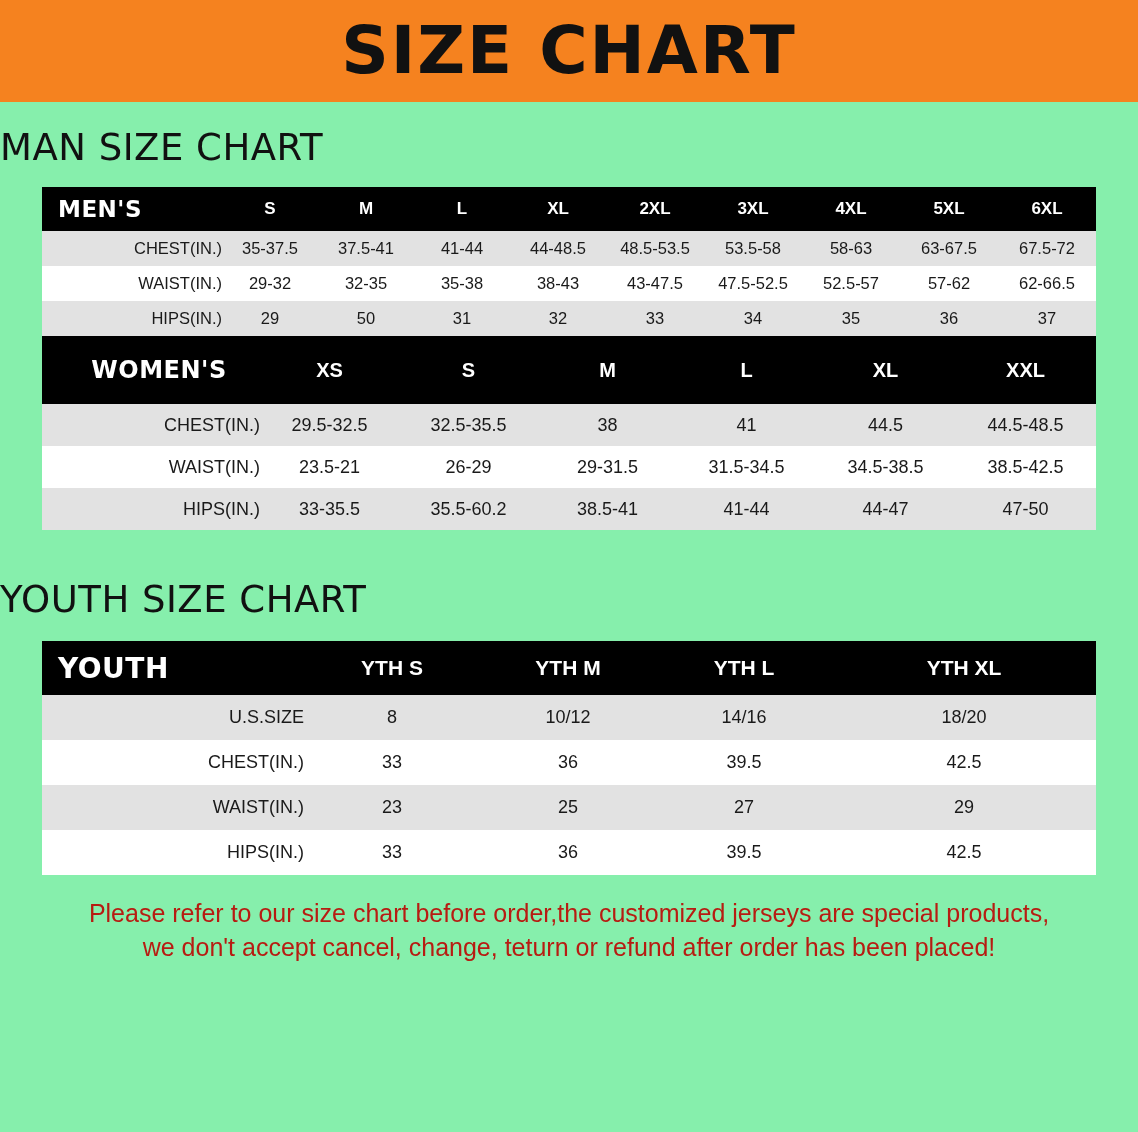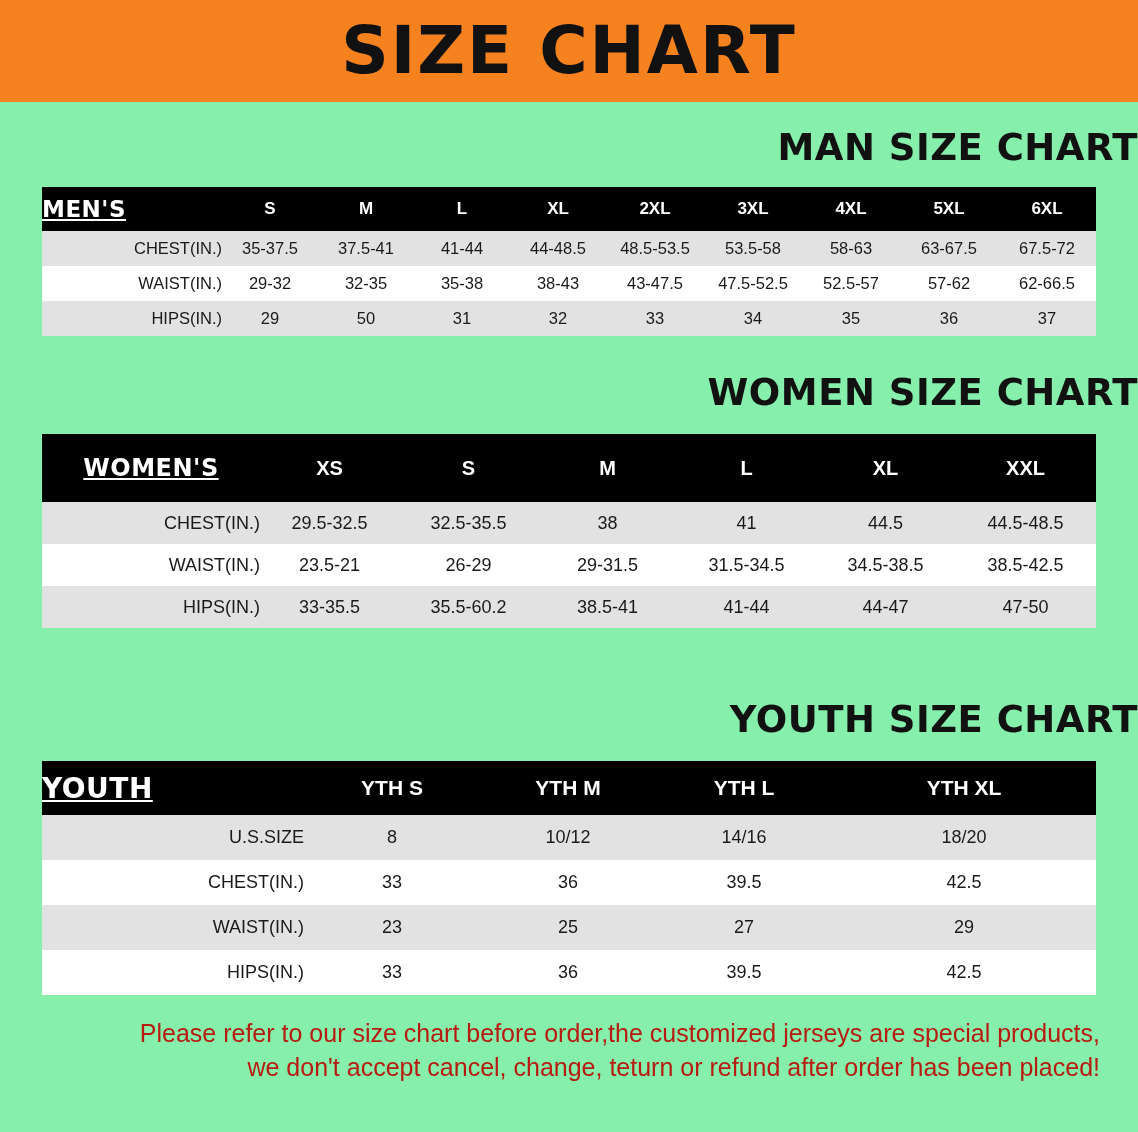--- a/index.html
+++ b/index.html
@@ -33,29 +33,29 @@
     font-weight: bold;
     font-size: 66px;
     letter-spacing: 2px;
     color: #111111;
     line-height: 1;
     text-align: center;
   }
 
   
   .section-title {
-    text-align: right;
+    text-align: left;
     font-family: "DejaVu Sans", sans-serif;
-    font-weight: bold;
+    font-weight: normal;
     color: #111111;
     letter-spacing: 0.5px;
   }
   .man-title { font-size: 37px; margin-top: 24px; margin-bottom: 18px; }
   .women-title { font-size: 37px; margin-top: 35px; margin-bottom: 20px; }
-  .youth-title { font-size: 37px; margin-top: 70px; margin-bottom: 20px; }
+  .youth-title { font-size: 37px; margin-top: 48px; margin-bottom: 20px; }
 
   
   .table-wrap {
     margin: 0 42px;
   }
   table.size-table {
     width: 1054px;
     border-collapse: collapse;
     table-layout: fixed;
   }
@@ -72,25 +72,24 @@
   table.size-table thead tr {
     background: #000000;
   }
   table.size-table thead th {
     color: #ffffff;
     font-weight: bold;
     height: 44px;
   }
   table.size-table thead th.row-label-head {
     text-align: left;
-    padding-left: 0;
+    padding-left: 16px;
     font-size: 22px;
     letter-spacing: 0.5px;
     font-family: "DejaVu Sans", sans-serif;
-    text-decoration: underline;
   }
   table.size-table tbody td {
     height: 35px;
   }
   table.size-table tbody td.row-label {
     text-align: right;
     font-size: 16.5px;
   }
   
   tbody tr.stripe-a { background: #e2e2e2; }
@@ -110,21 +109,21 @@
   #youth-table thead th.row-label-head { font-size: 28px; }
   #youth-table tbody td { height: 45px; font-size: 18px; }
 
   
   .note {
     margin: 22px 38px 0 38px;
     color: #b71c12;
     font-family: "Liberation Sans", sans-serif;
     font-size: 25px;
     line-height: 1.35;
-    text-align: right;
+    text-align: center;
   }
   .note-line { display: block; }
 </style>
 </head>
 <body>
 
 <div class="page">
 
   <div class="banner">
     <div class="banner-title">SIZE CHART</div>
@@ -193,21 +192,20 @@
           <td>33</td>
           <td>34</td>
           <td>35</td>
           <td>36</td>
           <td>37</td>
         </tr>
       </tbody>
     </table>
   </div>
 
-  <div class="section-title women-title">WOMEN SIZE CHART</div>
   <div class="table-wrap">
     <table class="size-table" id="women-table">
       <colgroup>
         <col style="width:218px">
         <col style="width:139px">
           <col style="width:139px">
           <col style="width:139px">
         <col style="width:139px">
           <col style="width:139px">
           <col style="width:141px">

